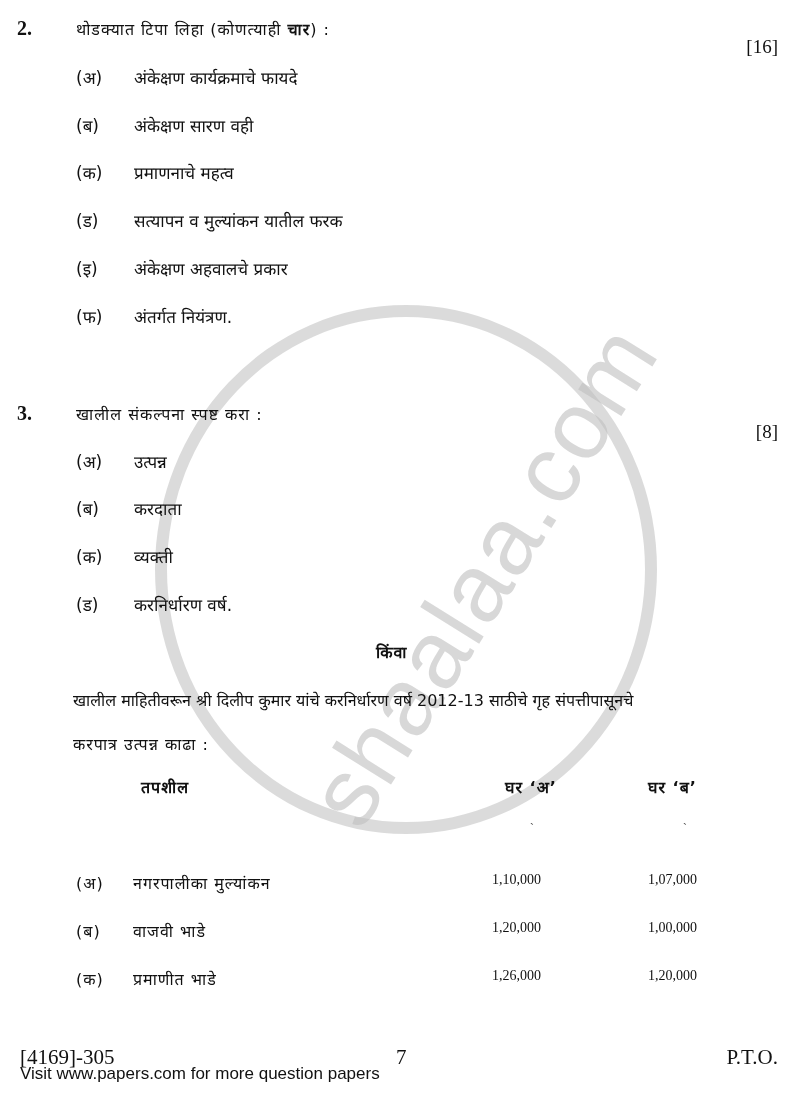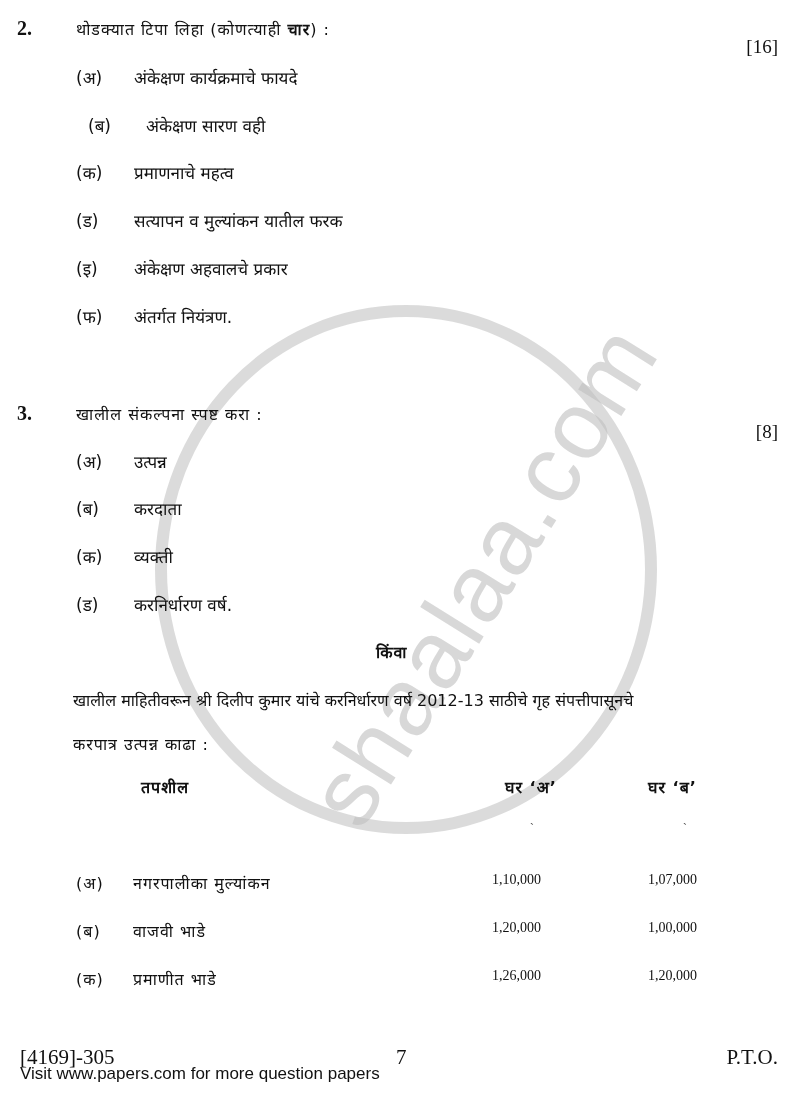--- a/index.html
+++ b/index.html
@@ -27,21 +27,21 @@
 
 <div class="watermark-ring"></div>
 <div class="watermark-text">shaalaa.com</div>
 
 <div>
   <span class="abs qnum" style="left:17px; top:17px;">2.</span>
   <span class="abs deva" style="left:76px; top:18px;"><span>थोडक्यात टिपा लिहा (कोणत्याही </span><span class="bold">चार</span><span>) :</span></span>
   <span class="abs marks" style="right:22px; top:17px;">[16]</span>
 
   <div class="item" style="top:66px;"><span class="lbl">(अ)</span><span>अंकेक्षण कार्यक्रमाचे फायदे</span></div>
-  <div class="item" style="top:114px;margin-left:12px;"><span class="lbl">(ब)</span><span>अंकेक्षण सारण वही</span></div>
+  <div class="item" style="top:114px;"><span class="lbl">(ब)</span><span>अंकेक्षण सारण वही</span></div>
   <div class="item" style="top:161px;"><span class="lbl">(क)</span><span>प्रमाणनाचे महत्व</span></div>
   <div class="item" style="top:209px;"><span class="lbl">(ड)</span><span>सत्यापन व मुल्यांकन यातील फरक</span></div>
   <div class="item" style="top:257px;"><span class="lbl">(इ)</span><span>अंकेक्षण अहवालचे प्रकार</span></div>
   <div class="item" style="top:305px;"><span class="lbl">(फ)</span><span>अंतर्गत नियंत्रण.</span></div>
 </div>
 
 <div>
   <span class="abs qnum" style="left:17px; top:402px;">3.</span>
   <span class="abs deva" style="left:76px; top:403px;">खालील संकल्पना स्पष्ट करा :</span>
   <span class="abs marks" style="right:22px; top:402px;">[8]</span>

